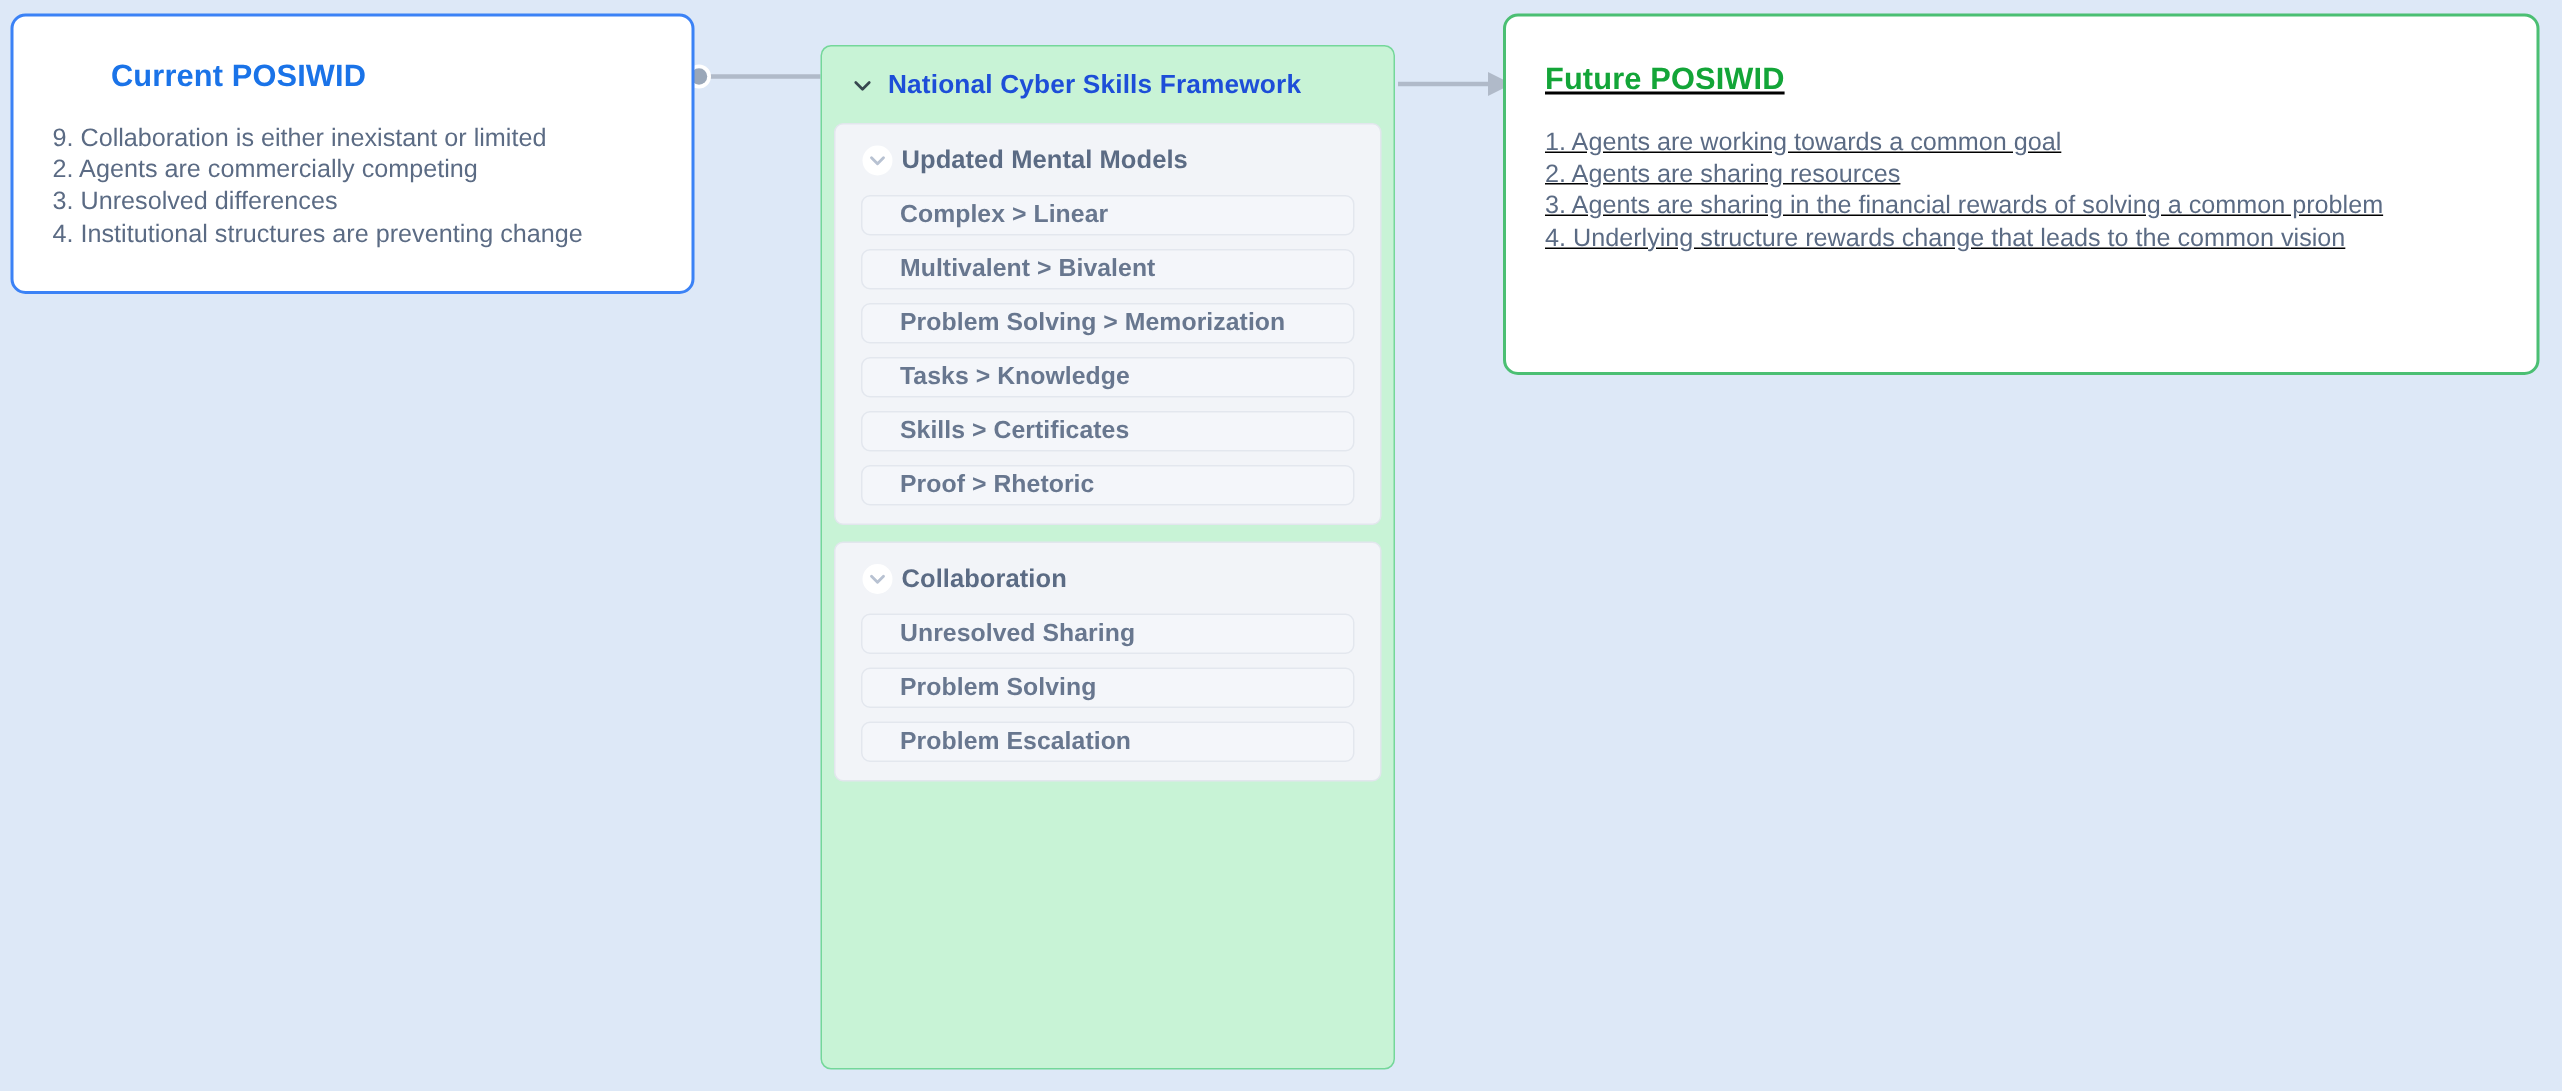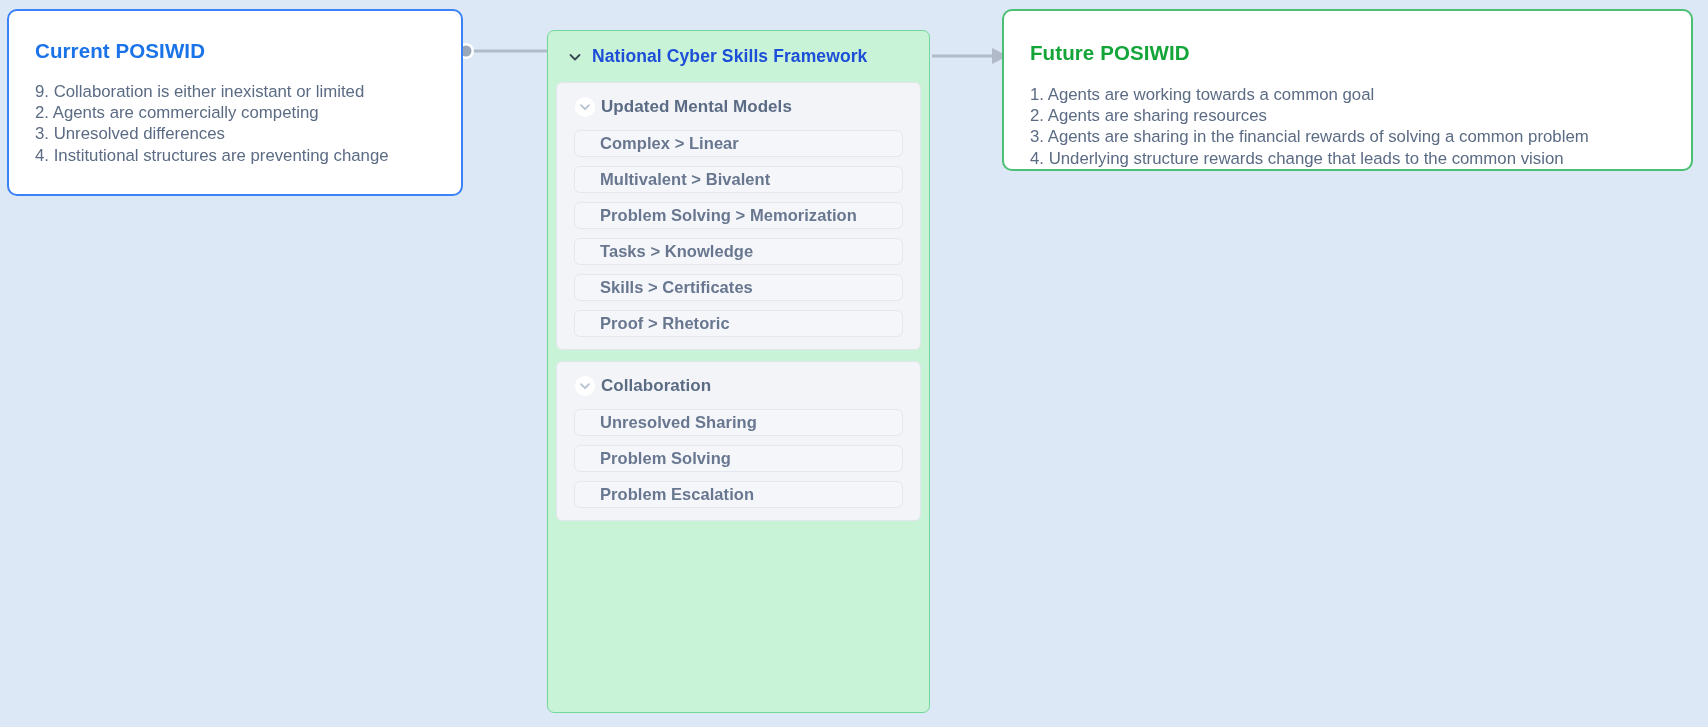--- a/index.html
+++ b/index.html
@@ -50,30 +50,32 @@
     left: 7px;
     top: 9px;
     width: 456px;
     height: 187px;
     border: 2px solid #3b82f6;
     padding: 28px 26px 20px 26px;
   }
   #node-current .card-title {
     color: #1a73e8;
     margin-bottom: 17px;
+    margin-left: 39px;
   }
 
   
   #node-future {
     left: 1002px;
     top: 9px;
     width: 691px;
-    height: 162px;
+    height: 241px;
     border: 2px solid #4bbf73;
     padding: 30px 26px 20px 26px;
+    text-decoration: underline;
   }
   #node-future .card-title {
     color: #13a538;
     margin-bottom: 18px;
   }
 
   
   #node-framework {
     position: absolute;
     left: 547px;

